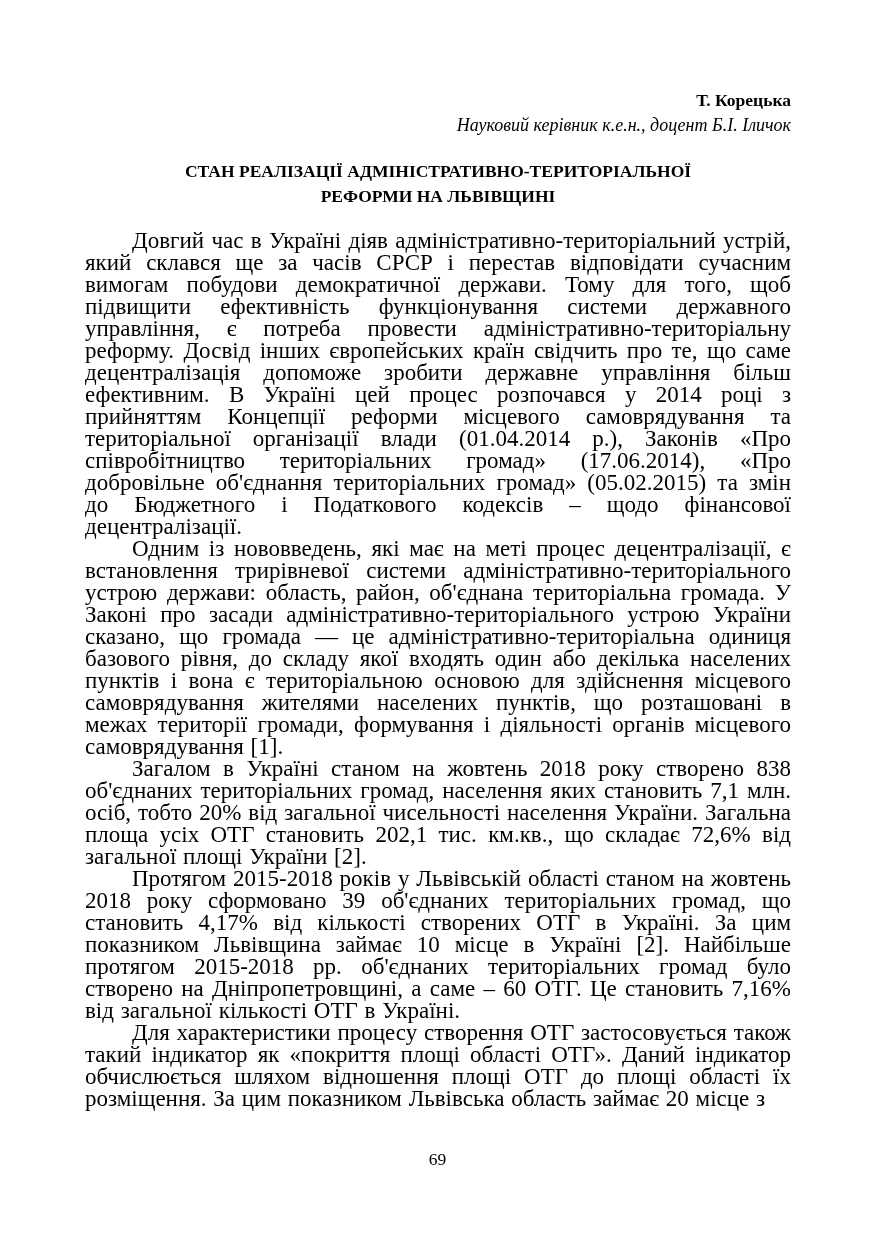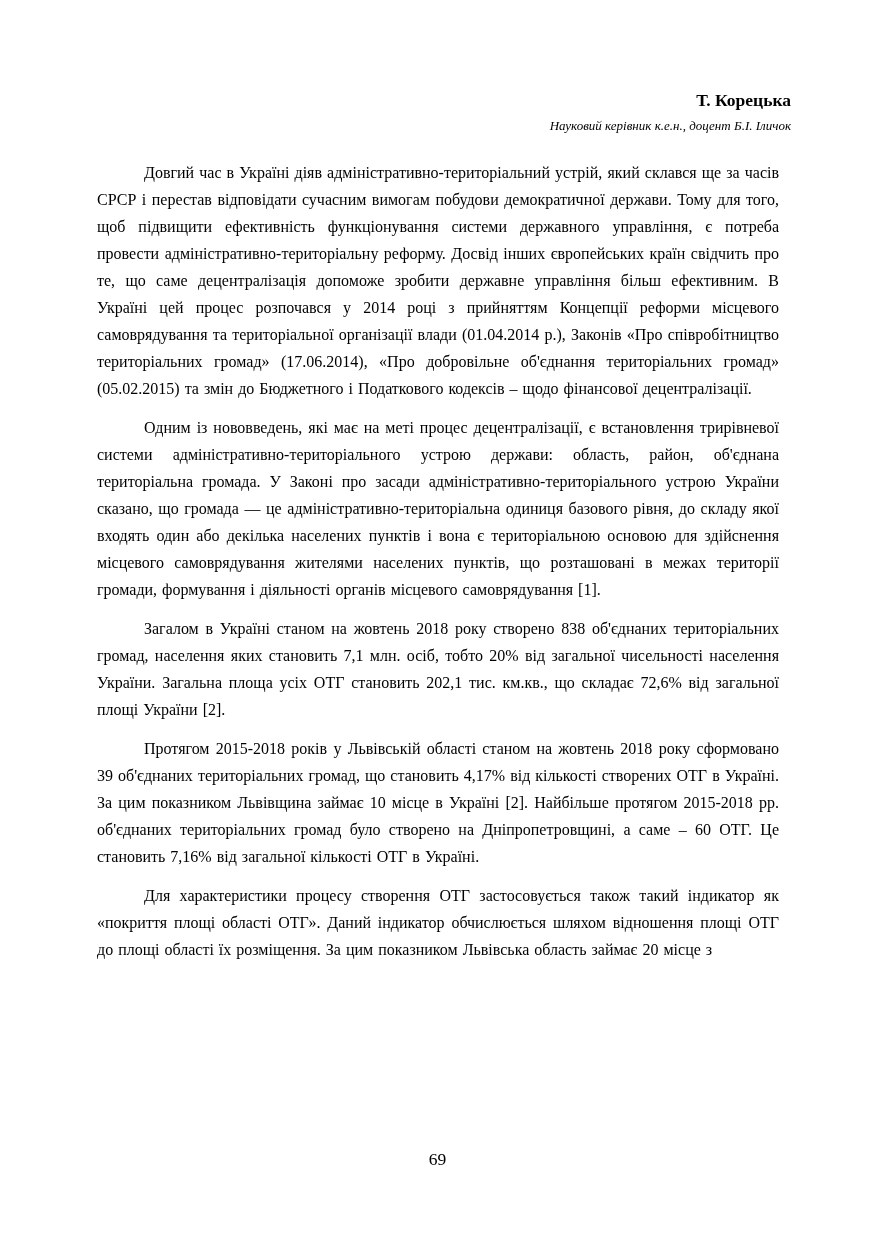--- a/index.html
+++ b/index.html
@@ -29,42 +29,42 @@
     }
     .author {
       text-align: right;
       font-weight: bold;
       font-size: 17.5px;
       line-height: 25px;
     }
     .supervisor {
       text-align: right;
       font-style: italic;
-      font-size: 13px;
+      font-size: 18px;
       line-height: 25px;
     }
     .title {
       margin: 21px 0 0 0;
       text-align: center;
       font-weight: bold;
       font-size: 17.5px;
       line-height: 25px;
     }
     .title-line {
       display: block;
     }
     .body-text {
       margin-top: 21px;
     }
     .body-text p {
-      margin: 12px;
+      margin: 0;
       text-align: justify;
       text-indent: 47px;
-      font-size: 16px;
-      line-height: 27px;
+      font-size: 23px;
+      line-height: 22px;
       word-spacing: 1px;
     }
     .page-number {
       position: absolute;
       left: 0;
       top: 1147px;
       width: 875px;
       text-align: center;
       font-size: 17.5px;
       line-height: 25px;
@@ -74,20 +74,24 @@
 </head>
 <body>
 
 <div class="page">
   <div class="content">
 
     <div class="author">Т. Корецька</div>
 
     <div class="supervisor">Науковий керівник к.е.н., доцент Б.І. Іличок</div>
 
+    <h1 class="title">
+      <span class="title-line">СТАН РЕАЛІЗАЦІЇ АДМІНІСТРАТИВНО-ТЕРИТОРІАЛЬНОЇ</span>
+      <span class="title-line">РЕФОРМИ НА ЛЬВІВЩИНІ</span>
+    </h1>
 
     <div class="body-text">
       <p>Довгий час в Україні діяв адміністративно-територіальний устрій, який склався ще за часів СРСР і перестав відповідати сучасним вимогам побудови демократичної держави. Тому для того, щоб підвищити ефективність функціонування системи державного управління, є потреба провести адміністративно-територіальну реформу. Досвід інших європейських країн свідчить про те, що саме децентралізація допоможе зробити державне управління більш ефективним. В Україні цей процес розпочався у 2014 році з прийняттям Концепції реформи місцевого самоврядування та територіальної організації влади (01.04.2014 р.), Законів «Про співробітництво територіальних громад» (17.06.2014), «Про добровільне об'єднання територіальних громад» (05.02.2015) та змін до Бюджетного і Податкового кодексів – щодо фінансової децентралізації.</p>
       <p>Одним із нововведень, які має на меті процес децентралізації, є встановлення трирівневої системи адміністративно-територіального устрою держави: область, район, об'єднана територіальна громада. У Законі про засади адміністративно-територіального устрою України сказано, що громада — це адміністративно-територіальна одиниця базового рівня, до складу якої входять один або декілька населених пунктів і вона є територіальною основою для здійснення місцевого самоврядування жителями населених пунктів, що розташовані в межах території громади, формування і діяльності органів місцевого самоврядування [1].</p>
       <p>Загалом в Україні станом на жовтень 2018 року створено 838 об'єднаних територіальних громад, населення яких становить 7,1 млн. осіб, тобто 20% від загальної чисельності населення України. Загальна площа усіх ОТГ становить 202,1 тис. км.кв., що складає 72,6% від загальної площі України [2].</p>
       <p>Протягом 2015-2018 років у Львівській області станом на жовтень 2018 року сформовано 39 об'єднаних територіальних громад, що становить 4,17% від кількості створених ОТГ в Україні. За цим показником Львівщина займає 10 місце в Україні [2]. Найбільше протягом 2015-2018 рр. об'єднаних територіальних громад було створено на Дніпропетровщині, а саме – 60 ОТГ. Це становить 7,16% від загальної кількості ОТГ в Україні.</p>
       <p>Для характеристики процесу створення ОТГ застосовується також такий індикатор як «покриття площі області ОТГ». Даний індикатор обчислюється шляхом відношення площі ОТГ до площі області їх розміщення. За цим показником Львівська область займає 20 місце з</p>
     </div>
 
   </div>

